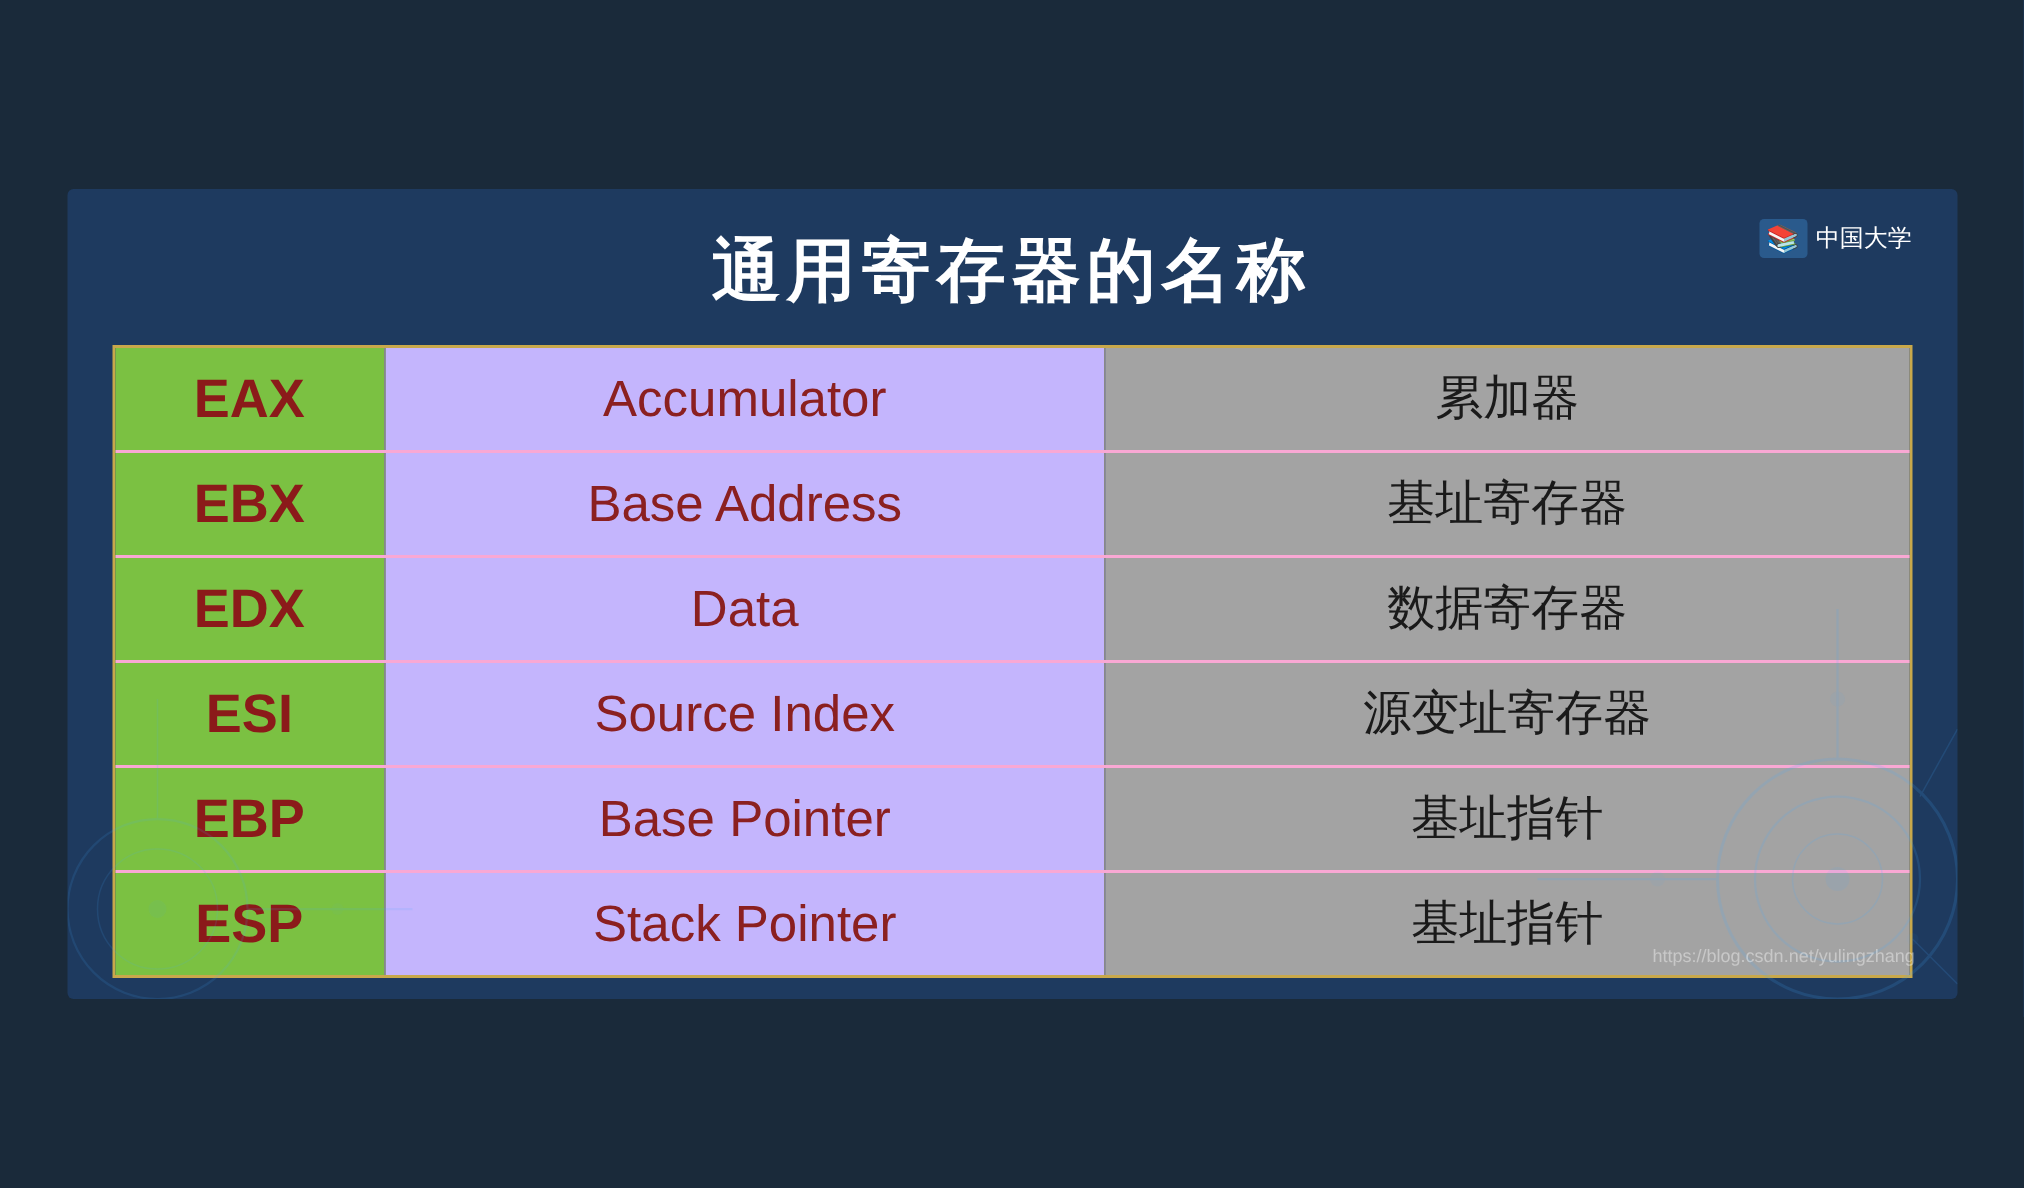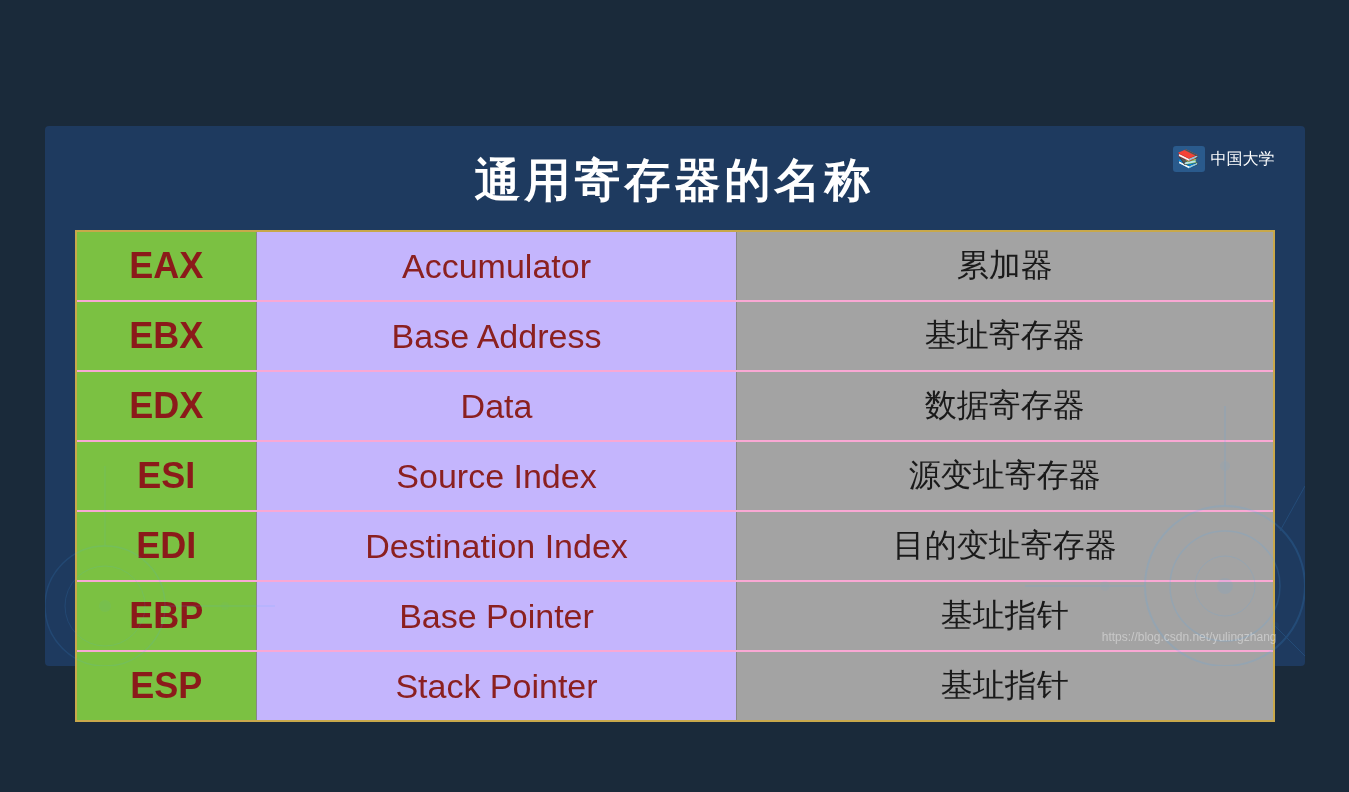--- a/index.html
+++ b/index.html
@@ -199,25 +199,20 @@
             <td class="col-reg">EDX</td>
             <td class="col-name">Data</td>
             <td class="col-cn">数据寄存器</td>
           </tr>
           <tr>
             <td class="col-reg">ESI</td>
             <td class="col-name">Source Index</td>
             <td class="col-cn">源变址寄存器</td>
           </tr>
           <tr>
-            <td class="col-reg">EDI</td>
-            <td class="col-name">Destination Index</td>
-            <td class="col-cn">目的变址寄存器</td>
-          </tr>
-          <tr>
             <td class="col-reg">EBP</td>
             <td class="col-name">Base Pointer</td>
             <td class="col-cn">基址指针</td>
           </tr>
           <tr>
             <td class="col-reg">ESP</td>
             <td class="col-name">Stack Pointer</td>
             <td class="col-cn">基址指针</td>
           </tr>
         </tbody>

